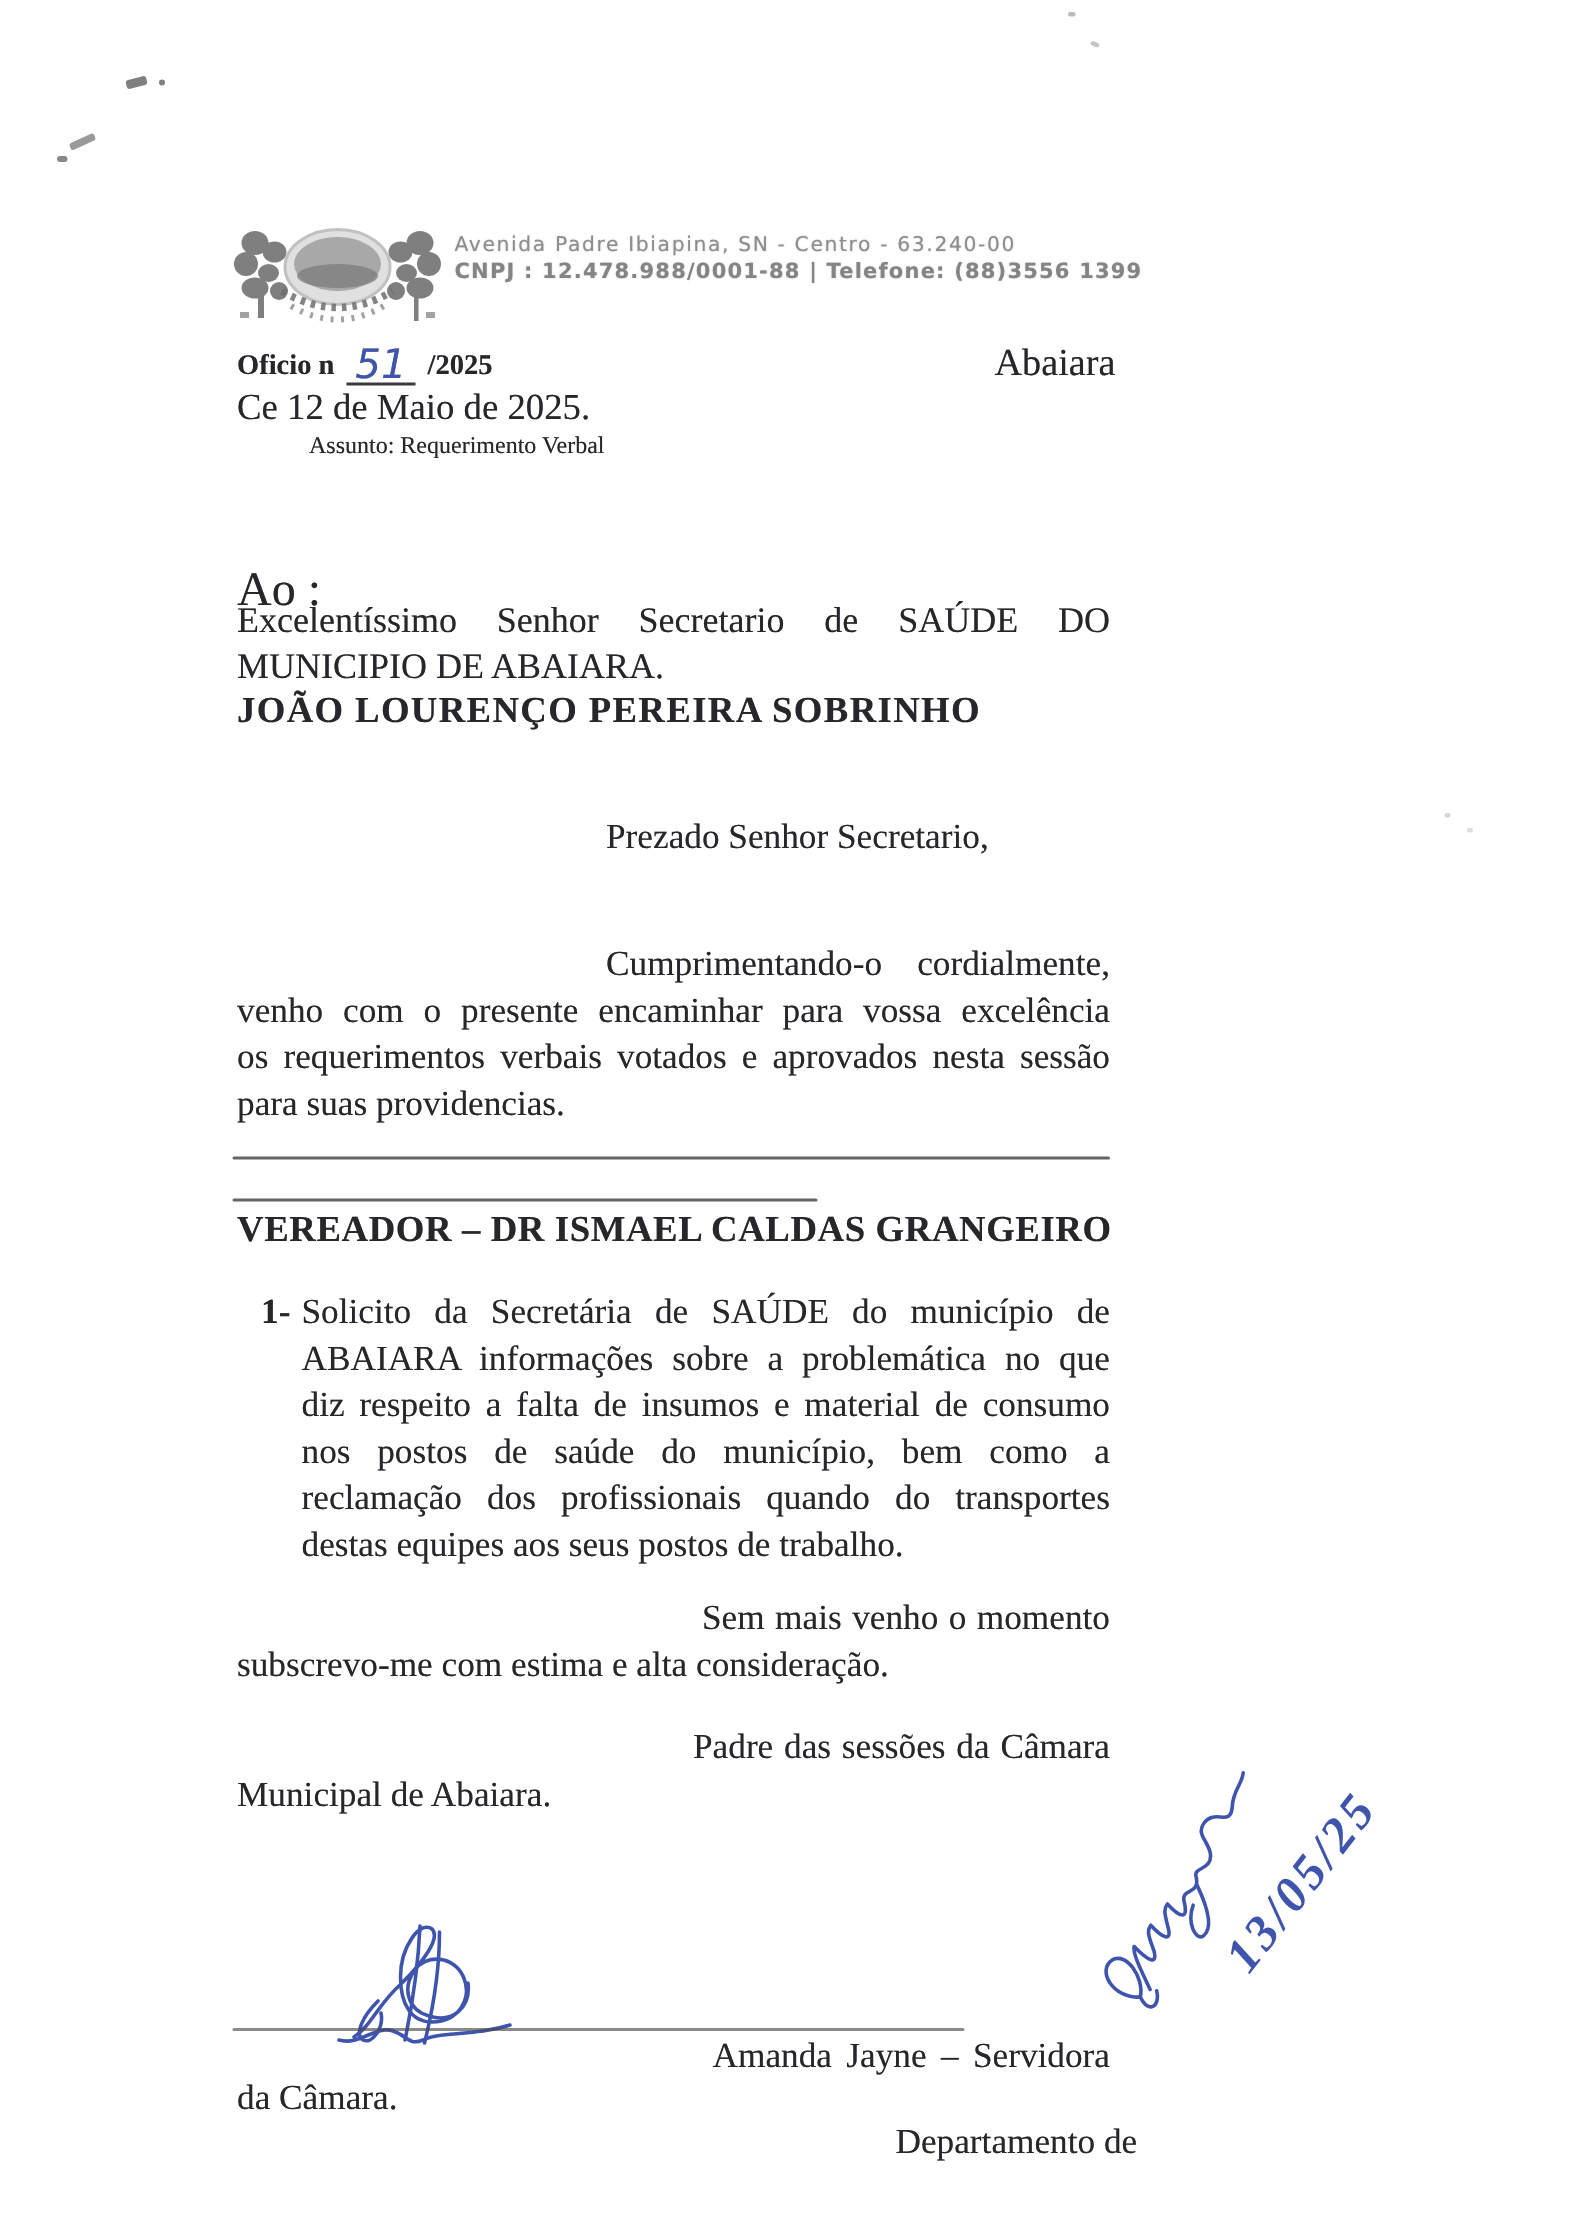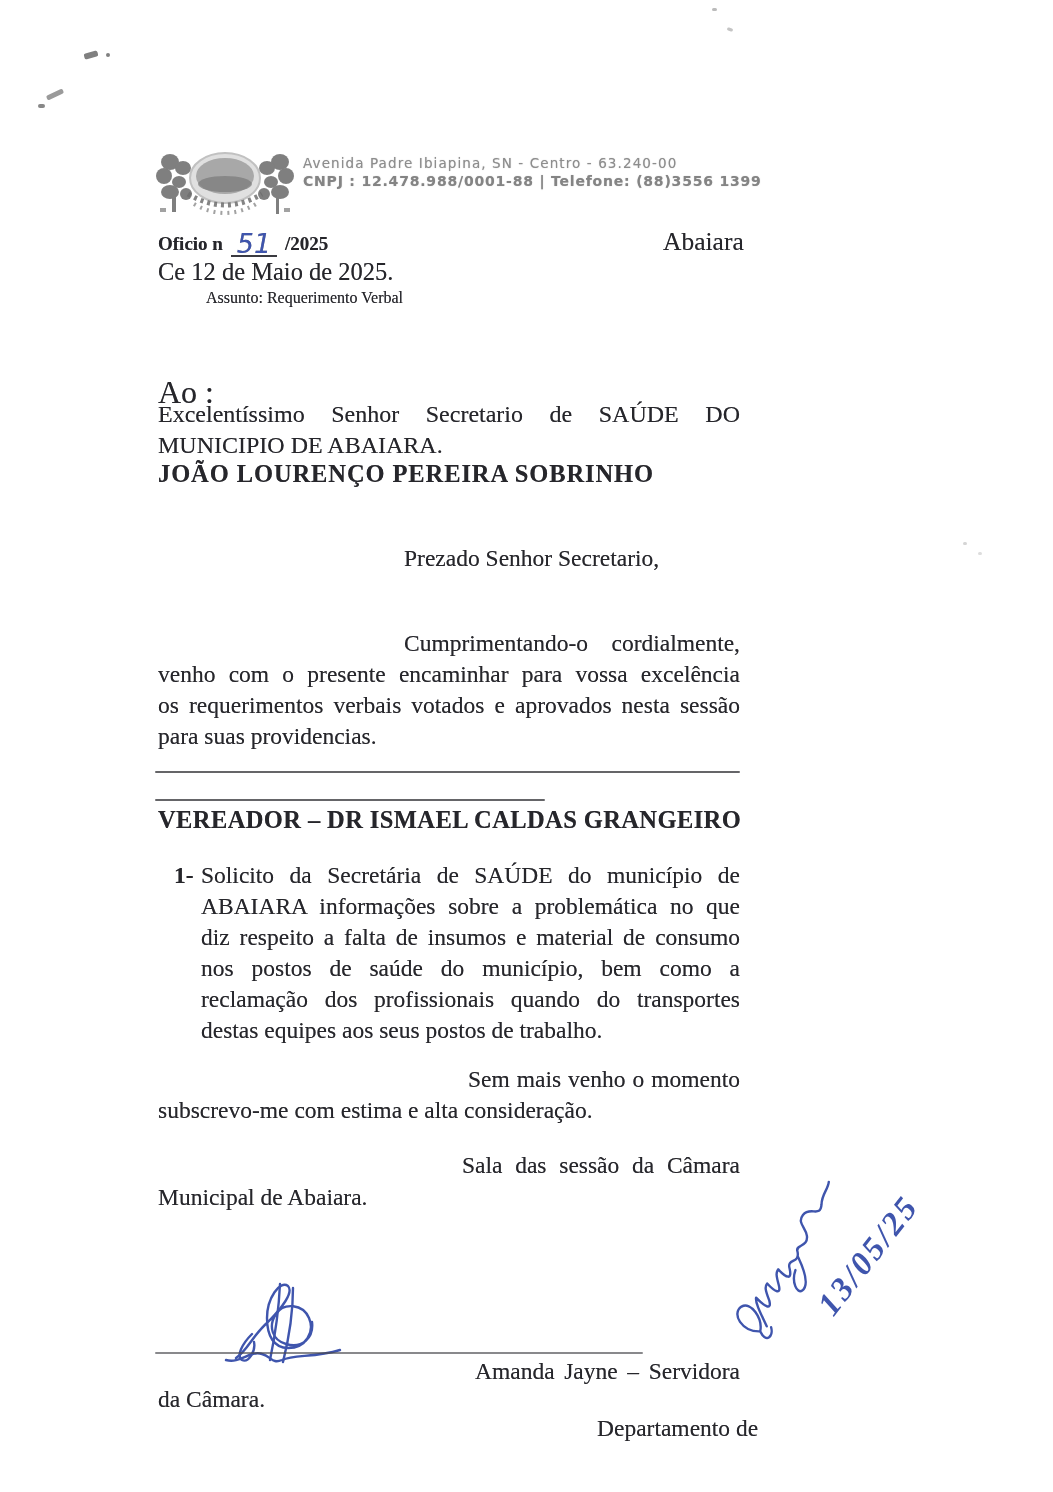--- a/index.html
+++ b/index.html
@@ -123,21 +123,21 @@
 <div class="abs wrapline just scan" style="left:201px;top:862px;width:539px;">Solicito da Secretária de SAÚDE do município de</div>
 <div class="abs wrapline just scan" style="left:201px;top:893px;width:539px;">ABAIARA informações sobre a problemática no que</div>
 <div class="abs wrapline just scan" style="left:201px;top:924px;width:539px;">diz respeito a falta de insumos e material de consumo</div>
 <div class="abs wrapline just scan" style="left:201px;top:955px;width:539px;">nos postos de saúde do município, bem como a</div>
 <div class="abs wrapline just scan" style="left:201px;top:986px;width:539px;">reclamação dos profissionais quando do transportes</div>
 <div class="abs line scan" style="left:201px;top:1017px;">destas equipes aos seus postos de trabalho.</div>
 
 <div class="abs wrapline just scan" style="left:468px;top:1066px;width:272px;">Sem mais venho o momento</div>
 <div class="abs line scan" style="left:158px;top:1097px;">subscrevo-me com estima e alta consideração.</div>
 
-<div class="abs wrapline just scan" style="left:462px;top:1152px;width:278px;">Sala das sessão da Câmara</div>
+<div class="abs wrapline just scan" style="left:462px;top:1152px;width:278px;">Padre das sessões da Câmara</div>
 <div class="abs line scan" style="left:158px;top:1184px;">Municipal de Abaiara.</div>
 
 <svg class="abs" style="left:222px;top:1278px;" width="145" height="90" viewBox="0 0 145 90">
   <path class="sig-stroke" d="M14,80 C26,72 30,58 46,44 C60,30 72,14 66,8 C58,2 45,20 45,40 C45,58 52,70 66,70 C84,70 93,54 87,40 C81,26 62,24 54,36 C46,48 50,62 64,66 C80,71 92,60 90,44"></path>
   <path class="sig-stroke" d="M58,6 C57,28 53,58 48,82"></path>
   <path class="sig-stroke" d="M71,10 C71,32 67,60 61,84"></path>
   <path class="sig-stroke" d="M4,82 C18,86 28,72 40,76 C50,79 50,86 60,82 C72,76 92,80 118,72"></path>
   <path class="sig-stroke" d="M30,56 C20,66 14,78 20,82 C26,85 34,74 32,64"></path>
 </svg>
 

